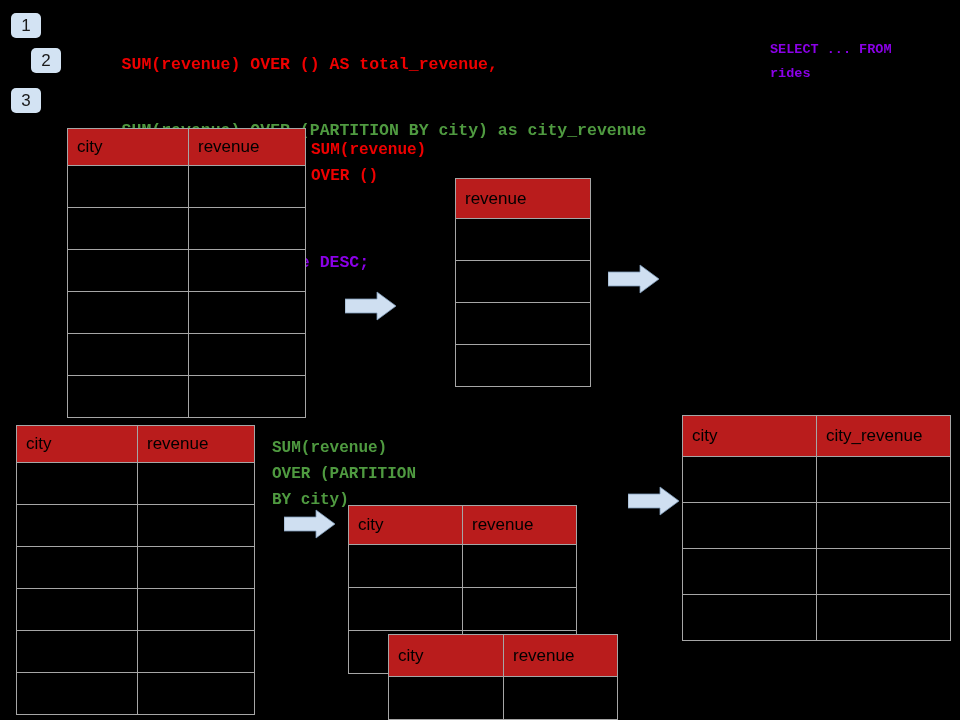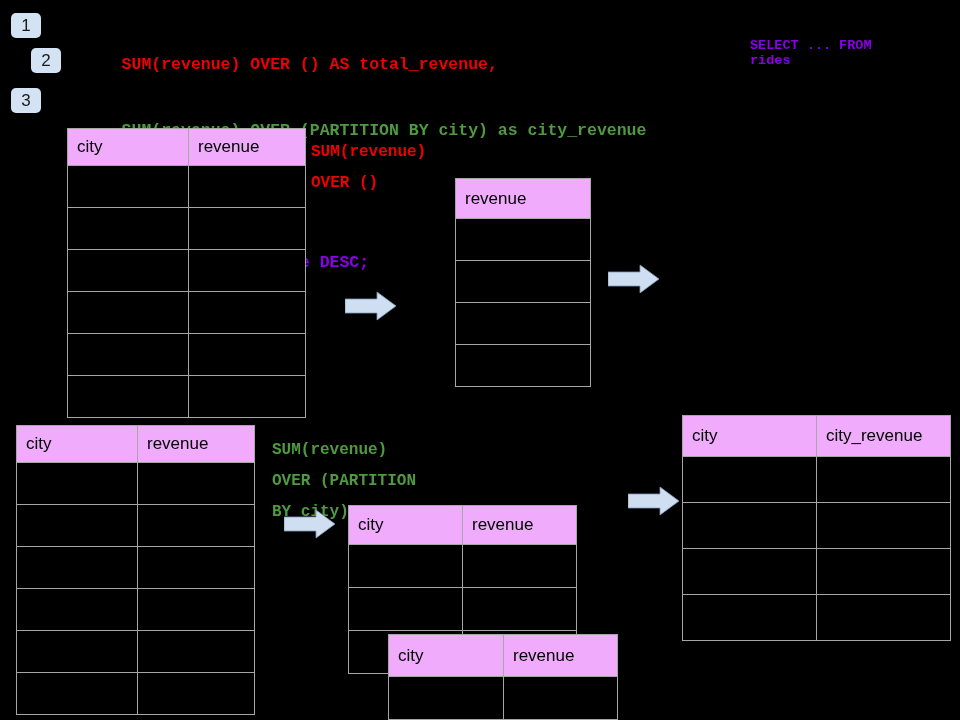--- a/index.html
+++ b/index.html
@@ -42,46 +42,47 @@
     letter-spacing: 0px;
   }
   .sql-line { white-space: pre; }
 
   
   .annot {
     position: absolute;
     font-family: "Liberation Mono", monospace;
     font-weight: bold;
     white-space: pre;
-    line-height: 31px;
+    line-height: 26px;
   }
   .annot-sm {
     position: absolute;
     font-family: "Liberation Mono", monospace;
     font-weight: bold;
     font-size: 13.5px;
-    line-height: 15px;
+    line-height: 24px;
     white-space: pre;
+    margin-left: 20px;
   }
 
   
   .tbl {
     position: absolute;
     border-collapse: collapse;
     table-layout: fixed;
     background: #000000;
   }
   .tbl td, .tbl th {
     border: 1px solid #a6a6a6;
     padding: 0;
     margin: 0;
     background: transparent;
   }
   .tbl th {
-    background: #f0abfc;
+    background: #b91c1c;
     color: #000000;
     font-family: "Liberation Sans", sans-serif;
     font-weight: normal;
     font-size: 17px;
     text-align: left;
     padding-left: 9px;
   }
   .tbl td { background: #000000; }
 
   

